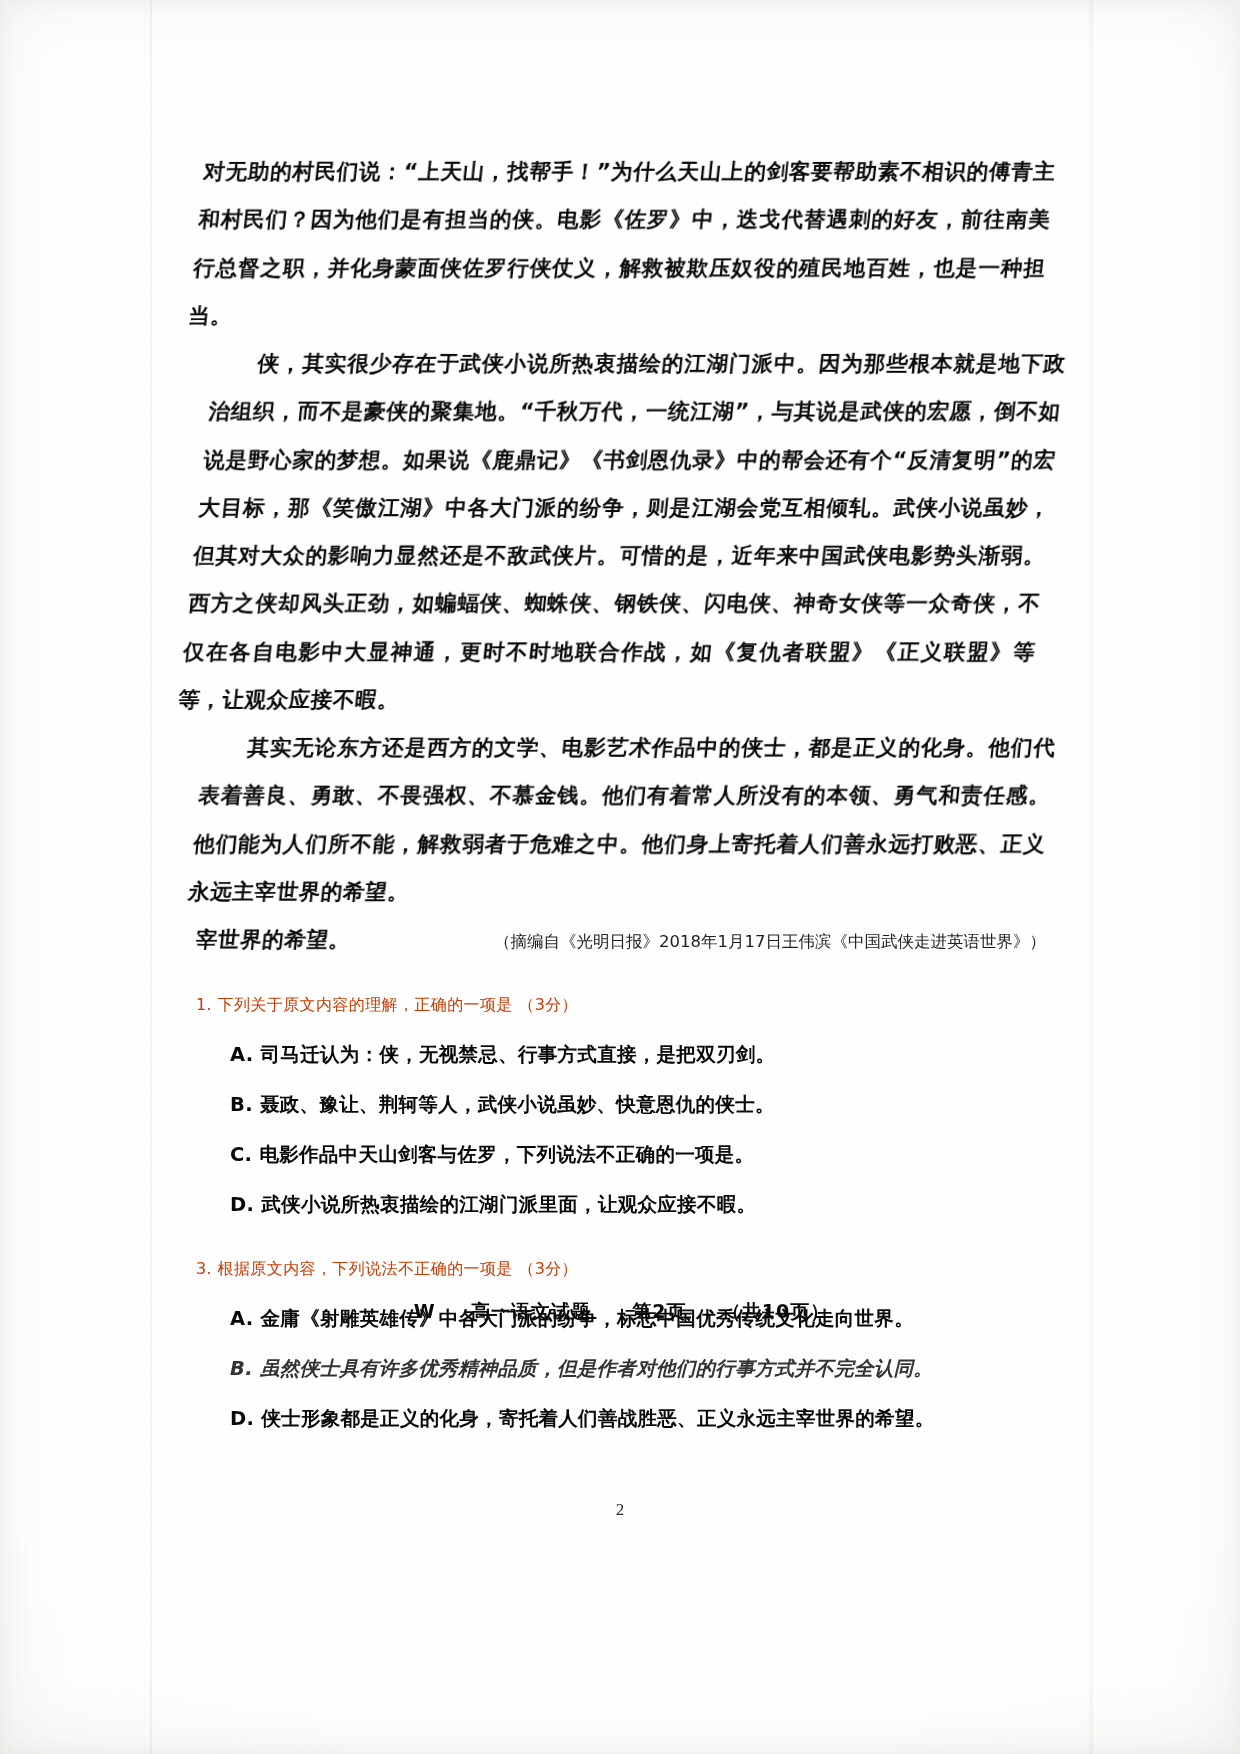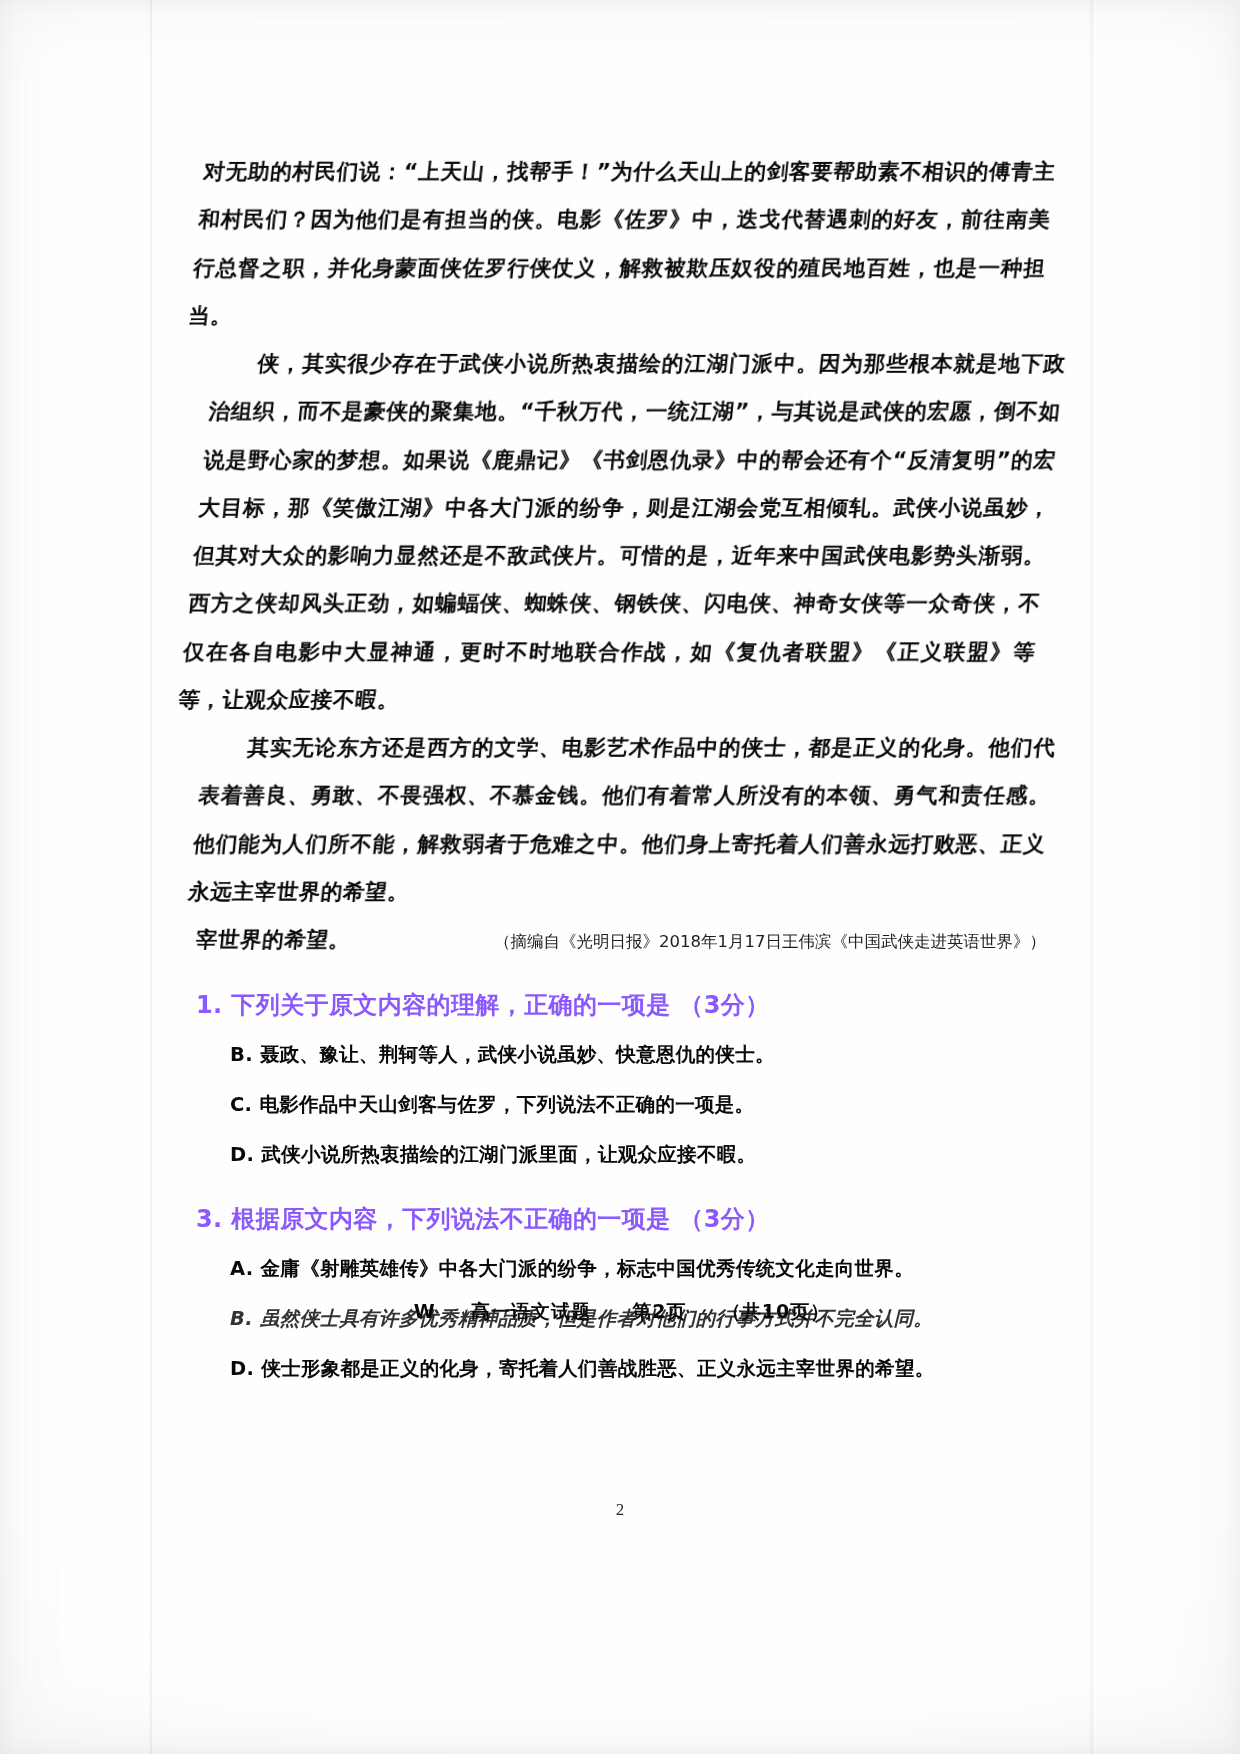--- a/index.html
+++ b/index.html
@@ -100,23 +100,23 @@
     padding-right: 2px;
   }
 
   
   .q-block {
     margin-top: 14px;
   }
 
   .q-stem {
     font-family: "DejaVu Sans", "Liberation Sans", sans-serif;
-    font-size: 24px;
-    font-weight: 700;
-    color: #8b5cf6;
+    font-size: 16px;
+    font-weight: 400;
+    color: #c2410c;
     line-height: 50px;
     letter-spacing: .4px;
     white-space: nowrap;
     filter: blur(.18px) contrast(1.1);
   }
 
   .q-option {
     font-family: "DejaVu Sans", "Liberation Sans", sans-serif;
     font-size: 19.5px;
     font-weight: 700;
@@ -188,20 +188,21 @@
 
     <div class="body-par indent">其实无论东方还是西方的文学、电影艺术作品中的侠士，都是正义的化身。他们代表着善良、勇敢、不畏强权、不慕金钱。他们有着常人所没有的本领、勇气和责任感。他们能为人们所不能，解救弱者于危难之中。他们身上寄托着人们善永远打败恶、正义永远主宰世界的希望。</div>
 
     <div class="attrib-line">
       <span class="attrib-tail">宰世界的希望。</span>
       <span class="attrib-source">（摘编自《光明日报》2018年1月17日王伟滨《中国武侠走进英语世界》）</span>
     </div>
 
     <div class="q-block">
       <div class="q-stem">1. 下列关于原文内容的理解，正确的一项是 （3分）</div>
+      <div class="q-option">A. 司马迁认为：侠，无视禁忌、行事方式直接，是把双刃剑。</div>
       <div class="q-option">B. 聂政、豫让、荆轲等人，武侠小说虽妙、快意恩仇的侠士。</div>
       <div class="q-option">C. 电影作品中天山剑客与佐罗，下列说法不正确的一项是。</div>
       <div class="q-option">D. 武侠小说所热衷描绘的江湖门派里面，让观众应接不暇。</div>
     </div>
 
 
     <div class="q-block">
       <div class="q-stem">3. 根据原文内容，下列说法不正确的一项是 （3分）</div>
       <div class="q-option">A. 金庸《射雕英雄传》中各大门派的纷争，标志中国优秀传统文化走向世界。</div>
       <div class="q-option faded">B. 虽然侠士具有许多优秀精神品质，但是作者对他们的行事方式并不完全认同。</div>

